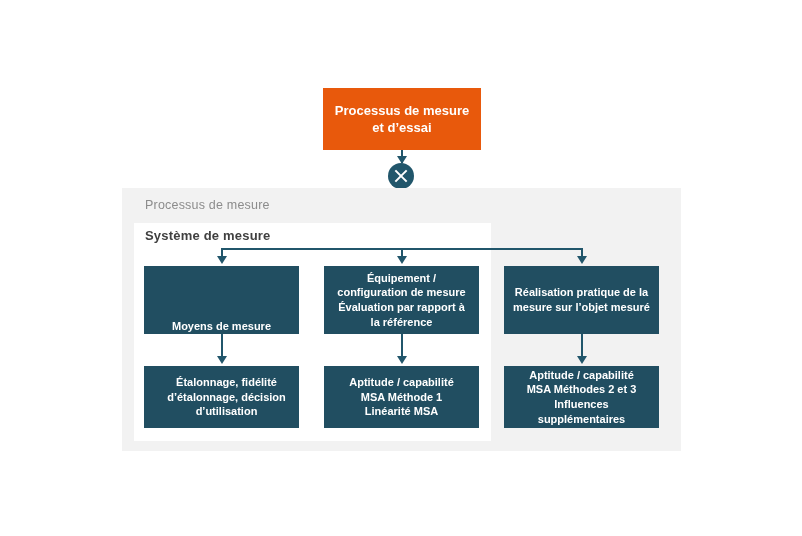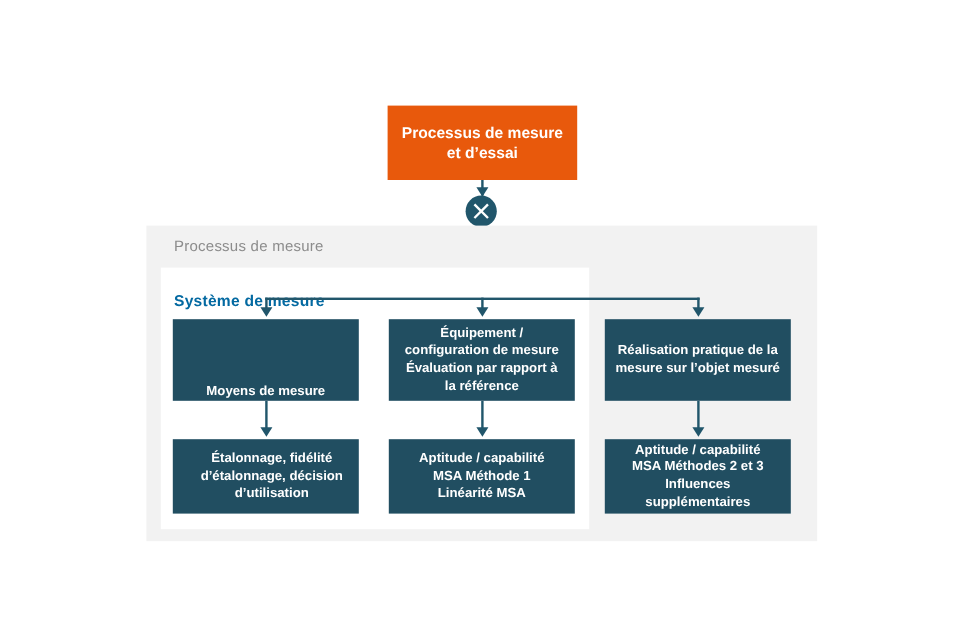--- a/index.html
+++ b/index.html
@@ -44,24 +44,23 @@
     color: #8c8c8c;
     letter-spacing: .2px;
     white-space: nowrap;
   }
   .panel-label-inner {
     position: absolute;
     left: 145px;
     top: 228px;
     font-size: 13px;
     font-weight: bold;
-    color: #0369a1;
+    color: #404040;
     letter-spacing: .2px;
     white-space: nowrap;
-    margin-top: 15px;
   }
 
   
   .node {
     position: absolute;
     box-sizing: border-box;
     display: flex;
     align-items: center;
     justify-content: center;
     text-align: center;

